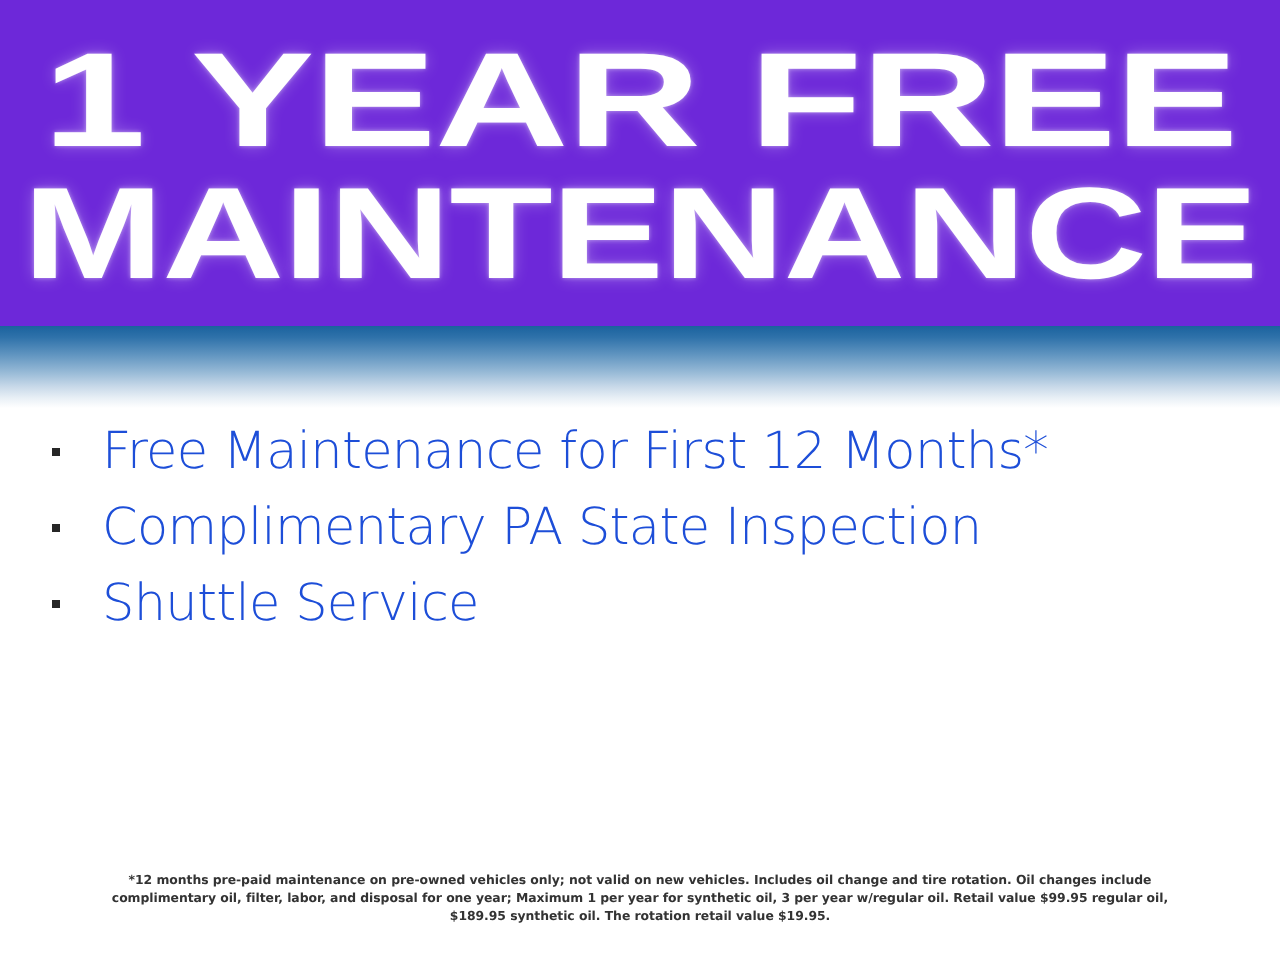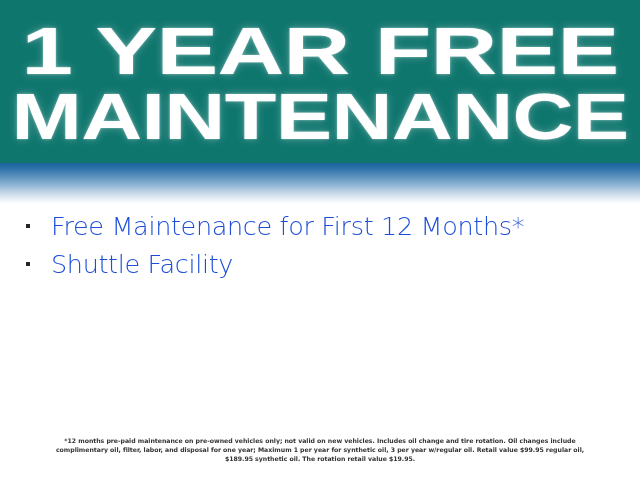--- a/index.html
+++ b/index.html
@@ -22,21 +22,21 @@
     height: 480px;
     background: #ffffff;
   }
 
   
   .header-band {
     position: absolute;
     left: 0; top: 0;
     width: 640px;
     height: 164px;
-    background: #0f766e;
+    background: #6d28d9;
     overflow: hidden;
   }
   .header-fade {
     position: absolute;
     left: 0; top: 163px;
     width: 640px;
     height: 41px;
     background: linear-gradient(to bottom,
                  #1a629e 0%,
                  #2f72aa 14%,
@@ -133,19 +133,23 @@
   </div>
   <div class="header-fade"></div>
 
   <ul class="feature-list">
     <li class="feature-item">
       <span class="feature-bullet"></span>
       <span class="feature-text">Free Maintenance for First 12 Months*</span>
     </li>
     <li class="feature-item">
       <span class="feature-bullet"></span>
-      <span class="feature-text">Shuttle Facility</span>
+      <span class="feature-text">Complimentary PA State Inspection</span>
+    </li>
+    <li class="feature-item">
+      <span class="feature-bullet"></span>
+      <span class="feature-text">Shuttle Service</span>
     </li>
   </ul>
 
   <div class="disclaimer">*12 months pre-paid maintenance on pre-owned vehicles only; not valid on new vehicles. Includes oil change and tire rotation. Oil changes include complimentary oil, filter, labor, and disposal for one year; Maximum 1 per year for synthetic oil, 3 per year w/regular oil. Retail value $99.95 regular oil, $189.95 synthetic oil. The rotation retail value $19.95.</div>
 
 </div>
 
 </body></html>

